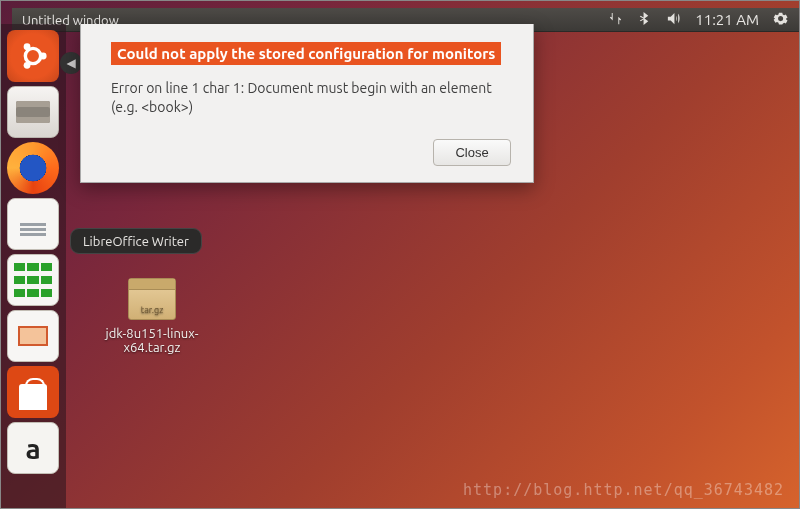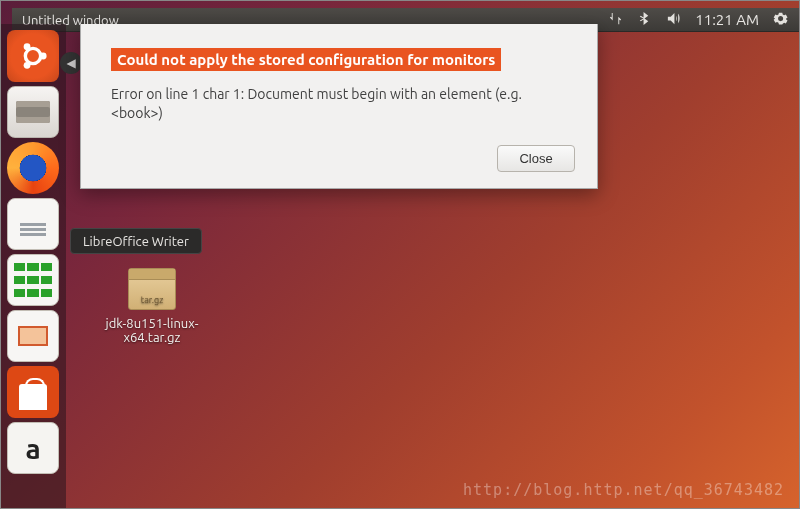--- a/index.html
+++ b/index.html
@@ -48,35 +48,35 @@
 .impress-icon { background:#f7f6f4; border:1px solid #c2bdb4; display:flex; align-items:center; justify-content:center;}
 .impress-icon .rect{width:30px;height:20px;border:2px solid #d15a2e;background:#f4c39a;}
 .store-icon { background:#dd4814; display:flex; align-items:flex-end; justify-content:center; padding-bottom:8px;}
 .store-icon .bag{width:28px;height:26px;background:#fff;border-radius:3px 3px 0 0;position:relative;}
 .store-icon .bag:before{content:"";position:absolute;top:-6px;left:6px;width:16px;height:10px;border:2px solid #fff;border-bottom:none;border-radius:8px 8px 0 0;}
 .amazon-icon { background:#f5f4f1; border:1px solid #c2bdb4; display:flex; align-items:center; justify-content:center; font-weight:bold; font-size:28px; color:#222;}
 
 .tooltip {
   position: absolute; left: 70px; top: 228px;
   background: #2b2a29; color: #e8e6e3;
-  padding: 5px 12px; font-size: 13px; border-radius: 4px;
+  padding: 5px 12px; font-size: 13px; border-radius: 9px;
   border:1px solid #444; white-space: nowrap;
 }
 .tooltip:before {
   content:""; position:absolute; left:-6px; top:50%; margin-top:-6px;
   border:6px solid transparent; border-right-color:#2b2a29;
 }
 
 .back-circle{position:absolute; left:60px; top:52px; width:22px; height:22px; background:#333; border-radius:50%; display:flex;align-items:center;justify-content:center;color:#ccc;font-size:12px;}
 
 .dialog {
   position: absolute; left: 80px; top: 24px;
-  width: 518px; background: #f2f1f0;
+  width: 454px; background: #f2f1f0;
   border: 1px solid #aaa; border-top: none;
-  padding: 24px 22px 16px 30px;
+  padding: 18px 22px 16px 30px;
   box-shadow: 0 6px 18px rgba(0,0,0,0.35);
 }
 .dialog .headline {
   background: #e95420; color: #fff; font-weight: bold;
   font-size: 15px; padding: 3px 6px; display: inline-block;
 }
 .dialog .body {
   color: #404040; font-size: 14px; margin-top: 14px; line-height: 1.35;
 }
 .dialog .buttons { display:flex; justify-content:flex-end; margin-top: 22px;}
@@ -86,21 +86,21 @@
   border:1px solid #b7b3ac; border-radius:4px; cursor:pointer;
   color:#333;
 }
 
 .desktop-icon {
   position:absolute; left:92px; top:268px; width:120px;
   text-align:center; color:#f3f1ee; font-size:13px;
   text-shadow:0 1px 2px rgba(0,0,0,0.6); cursor:pointer;
 }
 .desktop-icon .box {
-  width:48px; height:42px; margin:0 auto 6px;
+  width:48px; height:42px; margin:10px auto 6px;
   background: linear-gradient(#e8cf9e,#d1b075);
   border:1px solid #a98c56; border-radius:3px; position:relative;
   display:flex; align-items:flex-end; justify-content:center;
   font-size:9px; color:#6a5532; padding-bottom:4px;
 }
 .desktop-icon .box:before{content:"";position:absolute;top:0;left:0;right:0;height:10px;background:#c9a96b;border-bottom:1px solid #a98c56;}
 .watermark {
   position:absolute; right:16px; bottom:10px;
   color: rgba(255,255,255,0.35); font-family: monospace; font-size:15px; letter-spacing:1px;
 }

